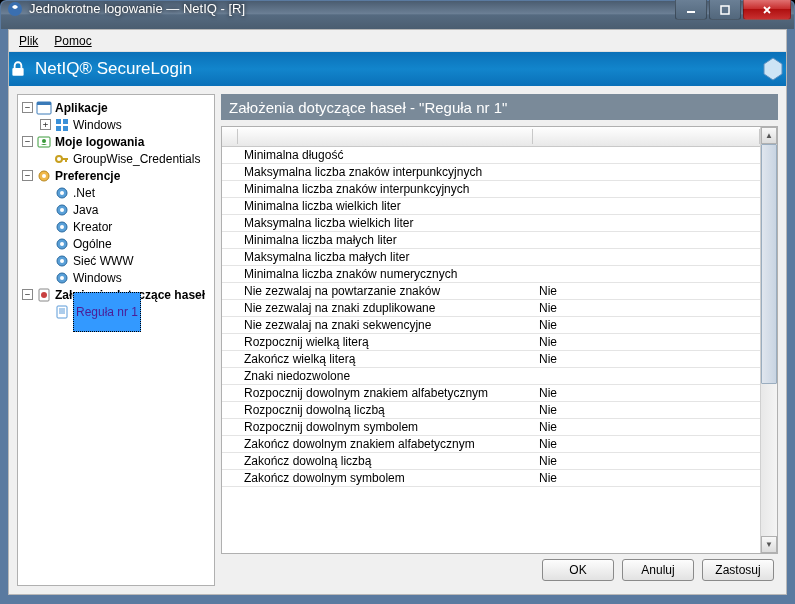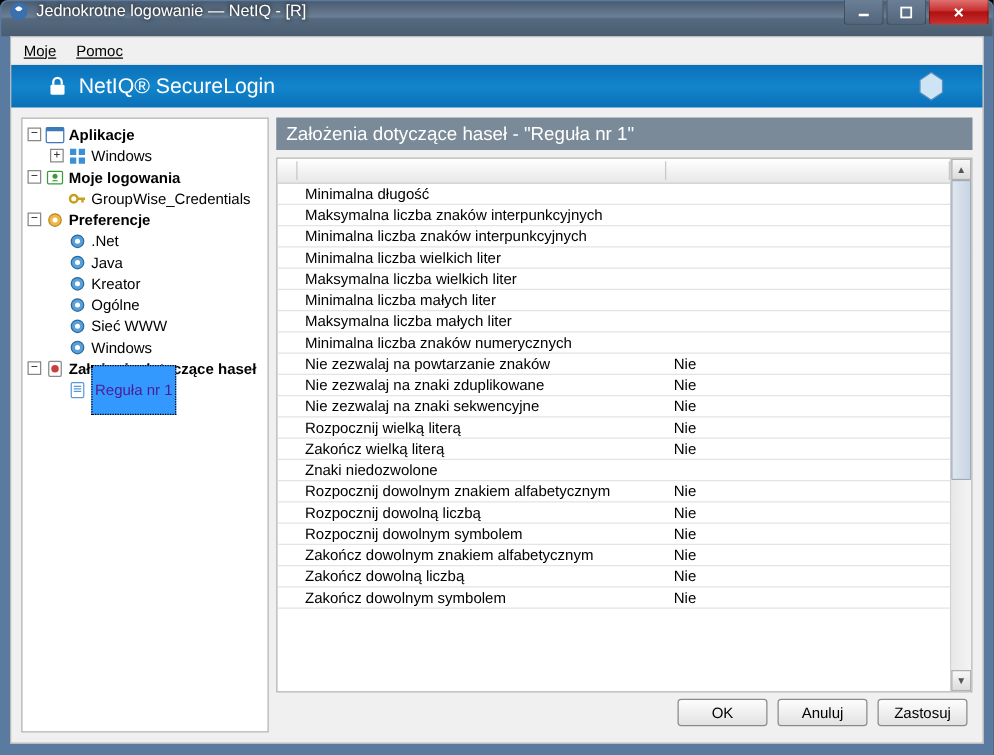--- a/index.html
+++ b/index.html
@@ -13,21 +13,21 @@
 .win-controls { display: flex; gap: 2px; position: absolute; right: 4px; top: 0; }
 .win-btn { width: 32px; height: 20px; border: 1px solid rgba(0,0,0,0.3); border-top: none; border-radius: 0 0 3px 3px; display: flex; align-items: center; justify-content: center; color: #fff; font-size: 12px; font-weight: bold; cursor: default; background: linear-gradient(to bottom, #6a7f95, #52677c); }
 .win-btn.close { width: 48px; background: linear-gradient(to bottom, #e07070, #c83030 45%, #b01010 50%, #c83030); }
 
 .inner { background: #f0f0f0; margin: 0 7px 7px 7px; border: 1px solid #b8b8b8; height: 566px; display: flex; flex-direction: column; }
 
 .menubar { height: 22px; background: #f0f0f0; display: flex; align-items: center; padding: 0 4px; gap: 4px; border-bottom: 1px solid #e0e0e0; }
 .menu-item { padding: 2px 6px; cursor: default; }
 .menu-item .u { text-decoration: underline; }
 
-.brandbar { height: 34px; background: linear-gradient(to bottom, #0a70b8, #1285cc 50%, #0a70b8); display: flex; align-items: center; padding: 0 28px; color: #fff; font-size: 17px; font-weight: 300; justify-content: space-between; }
+.brandbar { height: 34px; background: linear-gradient(to bottom, #0a70b8, #1285cc 50%, #0a70b8); display: flex; align-items: center; padding: 0 0; color: #fff; font-size: 17px; font-weight: 300; justify-content: space-between; }
 .brand-lock { width: 18px; height: 18px; margin-right: 8px; display: inline-flex; align-items: center; justify-content: center; }
 .brand-logo { width: 26px; height: 26px; }
 
 .content { flex: 1; display: flex; padding: 8px; gap: 6px; min-height: 0; }
 
 .sidebar { width: 198px; border: 1px solid #b0b0b0; background: #fff; padding: 4px 2px; overflow: auto; }
 .tree { list-style: none; }
 .tree li { white-space: nowrap; }
 .tree-row { display: flex; align-items: center; height: 17px; padding: 0 2px; cursor: default; }
 .exp { width: 11px; height: 11px; border: 1px solid #888; background: #fff; display: inline-flex; align-items: center; justify-content: center; font-size: 9px; line-height: 1; margin-right: 3px; color: #333; font-family: monospace; cursor: pointer; }
@@ -83,21 +83,21 @@
       <div class="win-btn close">
           <svg width="10" height="10">
             <path d="M2 2 L8 8 M8 2 L2 8" stroke="#fff" stroke-width="1.8"></path>
           </svg>
         </div>
     </div>
   </div>
 
   <div class="inner">
     <div class="menubar">
-      <span class="menu-item"><span class="u">Moje</span></span>
+      <span class="menu-item"><span class="u">Plik</span></span>
       <span class="menu-item"><span class="u">Pomoc</span></span>
     </div>
 
     <div class="brandbar">
       <span style="display:flex;align-items:center;">
         <span class="brand-lock">
           <svg viewBox="0 0 16 16" width="18" height="18">
               <rect x="3" y="7" width="10" height="7" rx="1" fill="#fff"></rect>
               <path d="M5 7 V5 a3 3 0 0 1 6 0 V7" fill="none" stroke="#fff" stroke-width="1.6"></path>
             </svg>

